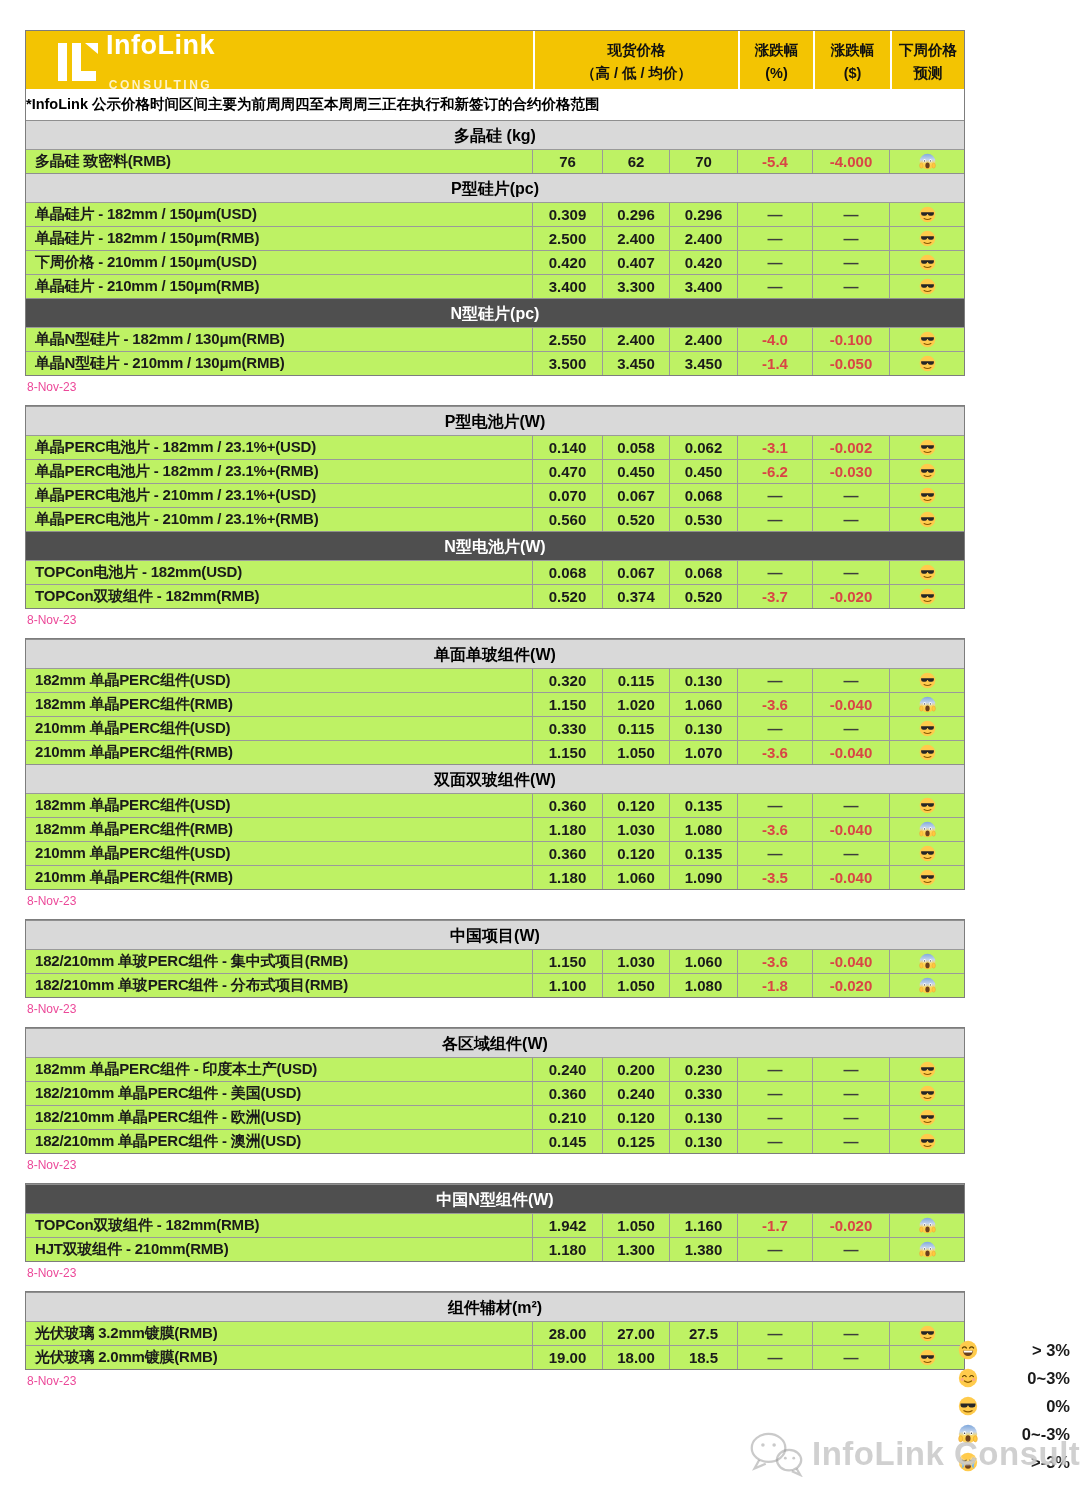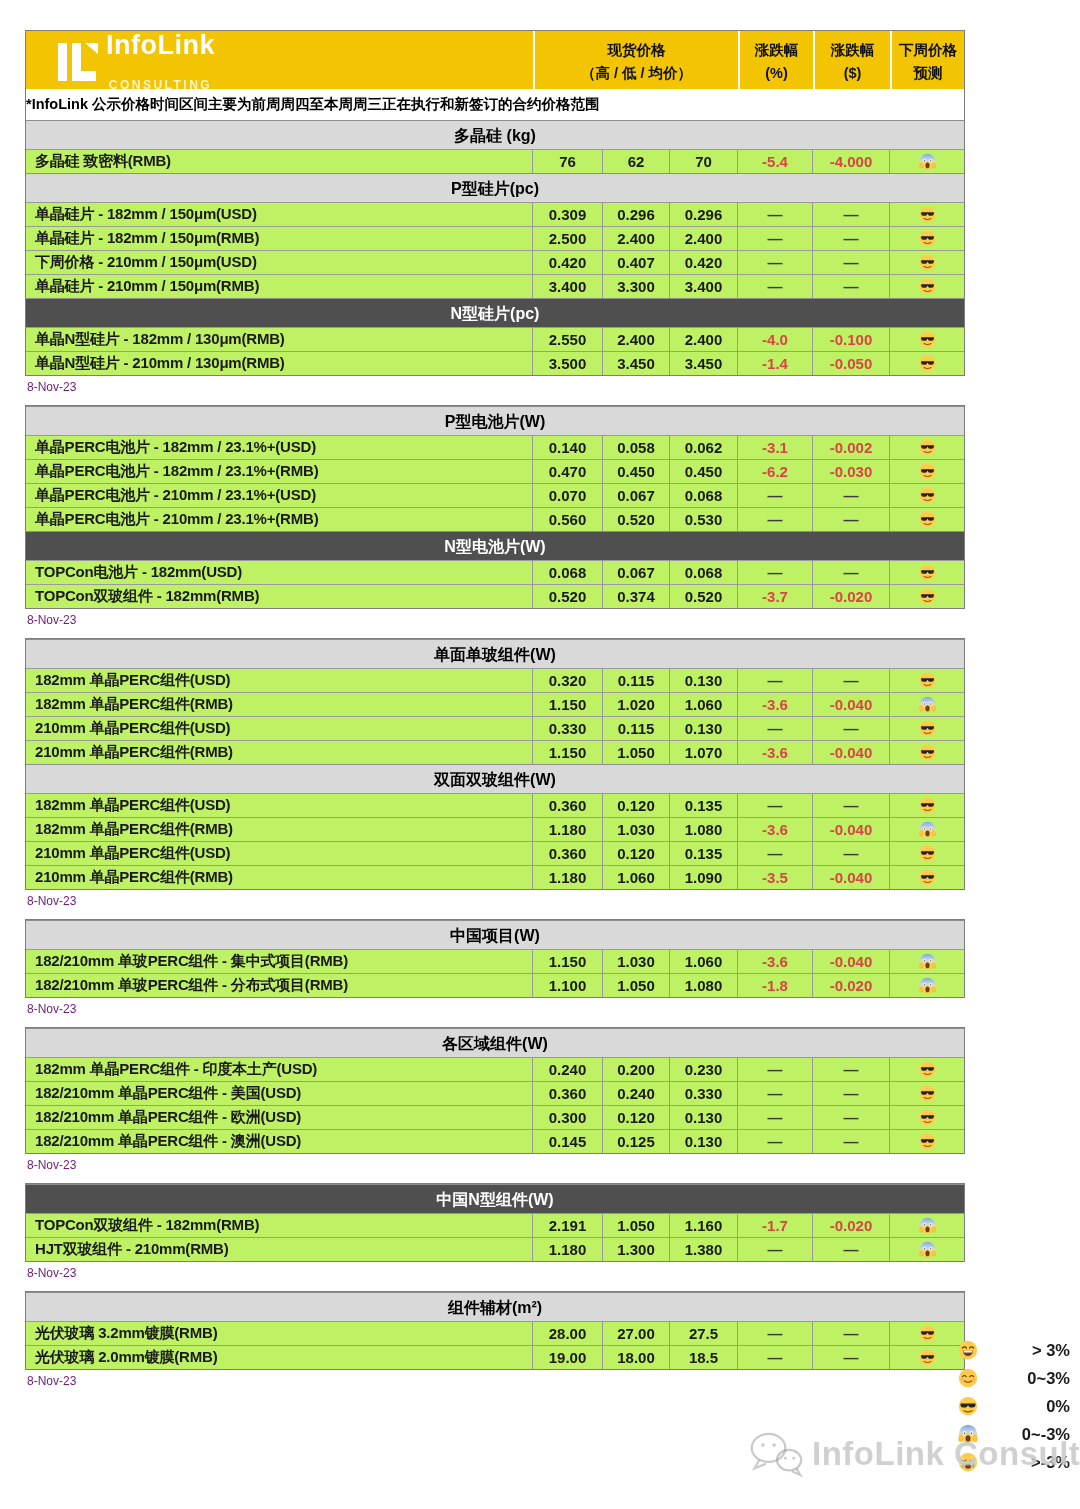--- a/index.html
+++ b/index.html
@@ -24,21 +24,21 @@
   .sechdr { height:29px; line-height:29px; text-align:center; font-weight:bold; font-size:16px; background:#D9D9D9; color:#000; border-top:1px solid #8f8f8f; }
   .sechdr.dark { background:#4F4F4F; color:#fff; }
 
   .row { display:grid; grid-template-columns:507px 70px 67px 68px 75px 77px 74px; height:24px; background:#bef264;text-align:right; }
   .cell { border-top:1px solid #9a9a9a; border-right:1px solid #9a9a9a; display:flex; align-items:center; justify-content:center; font-size:15px; font-weight:bold; color:#1a1a1a; overflow:hidden; white-space:nowrap; }
   .cell:last-child { border-right:none; }
   .cell.lbl { justify-content:flex-start; padding-left:9px; letter-spacing:-0.2px; }
   .cell.neg { color:#D94545; }
   .cell.dash { color:#3c3c3c; }
 
-  .datecap { font-size:12px; color:#701a75; padding:4px 2px 11px 2px; }
+  .datecap { font-size:12px; color:#ec4899; padding:4px 2px 11px 2px; }
 
   .emoji { display:inline-flex; }
   .emoji svg { width:100%; height:100%; display:block; }
 
   .legend { position:absolute; left:958px; top:1336px; width:112px; z-index:1; }
   .legend-item { display:flex; align-items:center; height:28px; gap:10px; }
   .legend-item .emoji { width:20px; height:20px; flex:0 0 20px; }
   .legend-label { flex:1; text-align:right; font-size:16.5px; font-weight:bold; color:#1a1a1a; }
 
   .watermark { position:absolute; left:748px; top:1430px; display:flex; align-items:center; gap:8px; z-index:2; pointer-events:none; }
@@ -593,21 +593,21 @@
                 <svg viewBox="0 0 20 20">
                   <circle cx="10" cy="10" r="9.2" fill="#FFCB4C"></circle>
                   <path d="M2.5 7.4 h15 v1.7 q0 2.3 -2.6 2.3 h-2.2 q-2 0 -2.4 -1.9 h-0.6 q-0.4 1.9 -2.4 1.9 H5.1 q-2.6 0 -2.6 -2.3 z" fill="#262626"></path>
                   <path d="M6 14.7 q4 2.5 8 0" stroke="#8a5a00" stroke-width="1.3" fill="none" stroke-linecap="round"></path>
                 </svg>
               </span>
             </div>
           </div>
           <div class="row">
             <div class="cell lbl">182/210mm 单晶PERC组件 - 欧洲(USD)</div>
-            <div class="cell">0.300</div>
+            <div class="cell">0.210</div>
             <div class="cell">0.120</div>
             <div class="cell">0.130</div>
             <div class="cell dash">—</div>
             <div class="cell dash">—</div>
             <div class="cell">
               <span class="emoji" style="width:17px;height:17px">
                 <svg viewBox="0 0 20 20">
                   <circle cx="10" cy="10" r="9.2" fill="#FFCB4C"></circle>
                   <path d="M2.5 7.4 h15 v1.7 q0 2.3 -2.6 2.3 h-2.2 q-2 0 -2.4 -1.9 h-0.6 q-0.4 1.9 -2.4 1.9 H5.1 q-2.6 0 -2.6 -2.3 z" fill="#262626"></path>
                   <path d="M6 14.7 q4 2.5 8 0" stroke="#8a5a00" stroke-width="1.3" fill="none" stroke-linecap="round"></path>
@@ -631,21 +631,21 @@
                 </svg>
               </span>
             </div>
           </div>
         </div>
         <div class="datecap">8-Nov-23</div>
         <div class="block">
           <div class="sechdr dark">中国N型组件(W)</div>
           <div class="row">
             <div class="cell lbl">TOPCon双玻组件 - 182mm(RMB)</div>
-            <div class="cell">2.191</div>
+            <div class="cell">1.942</div>
             <div class="cell">1.050</div>
             <div class="cell">1.160</div>
             <div class="cell neg">-1.7</div>
             <div class="cell neg">-0.020</div>
             <div class="cell">
               <span class="emoji" style="width:17px;height:17px">
                 <svg viewBox="0 0 20 20">
                   <defs>
                     <linearGradient id="sg" x1="0" y1="0" x2="0" y2="1">
                       <stop offset="0" stop-color="#7FA8DC"></stop>

